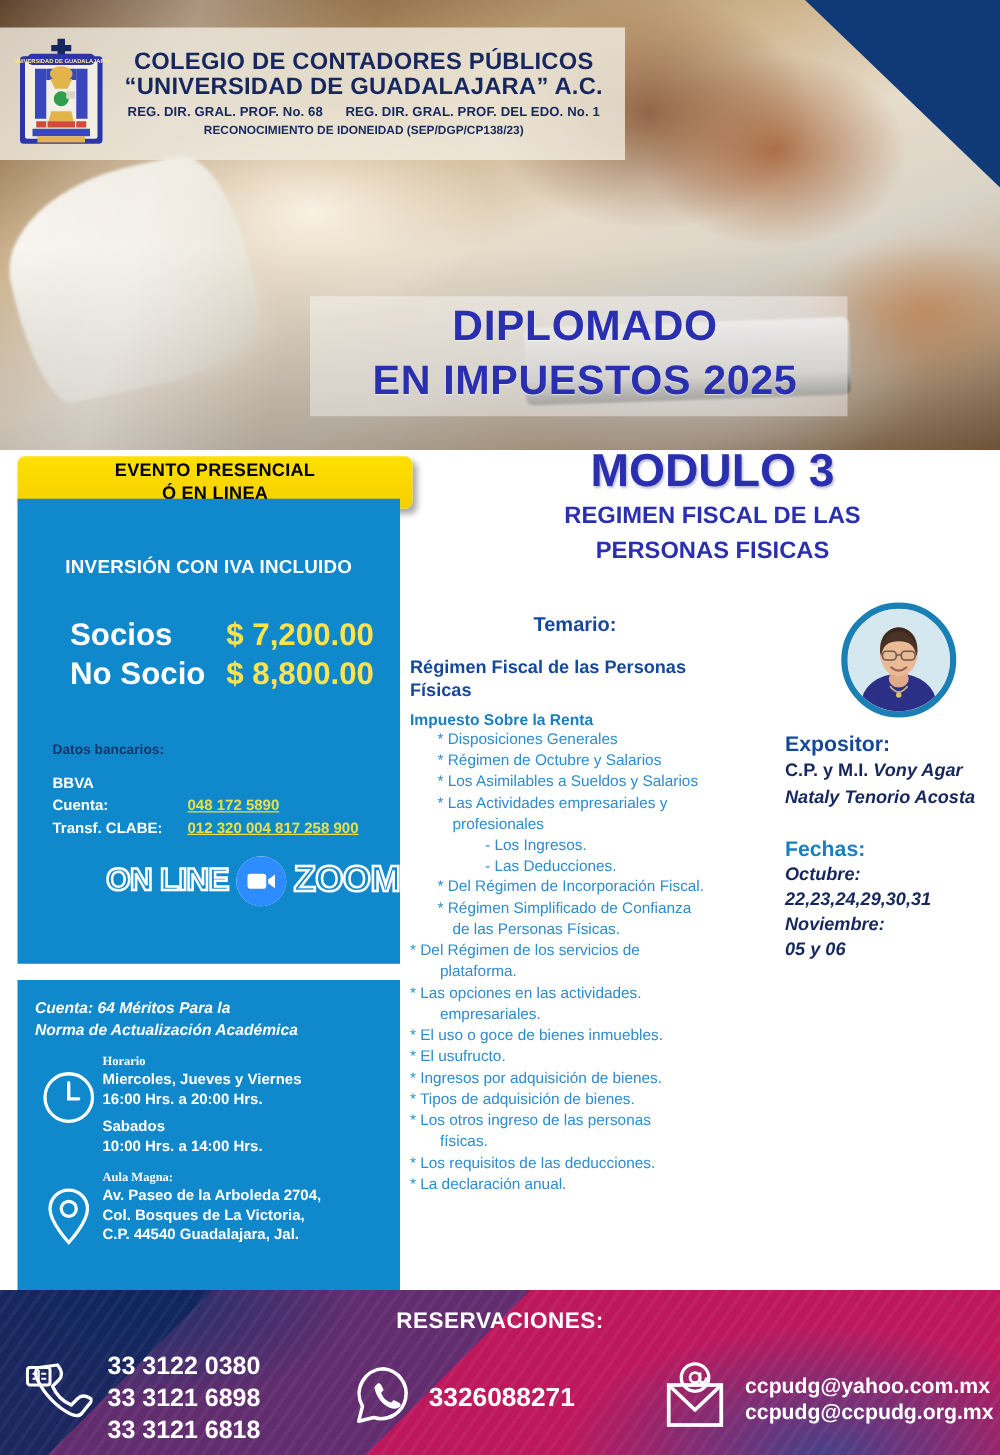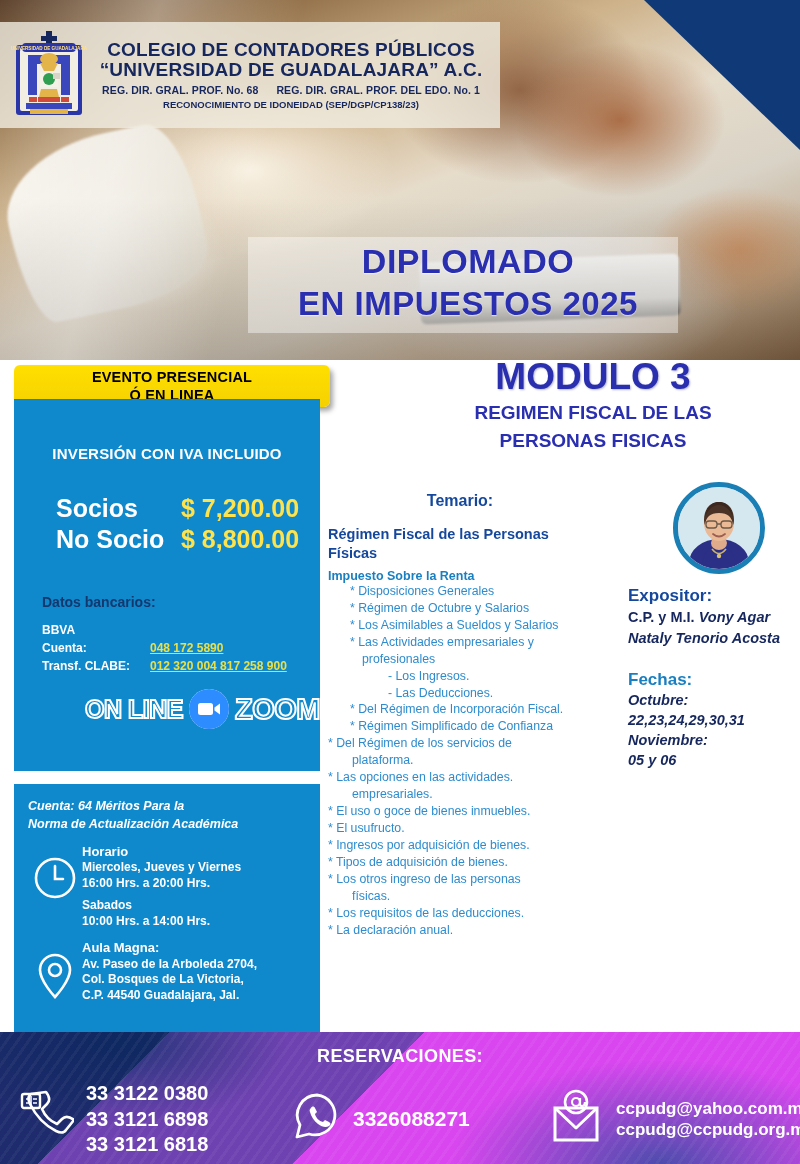--- a/index.html
+++ b/index.html
@@ -108,21 +108,21 @@
     padding-left:42px;
   }
   .price-row{ display:flex; align-items:baseline; }
   .p-label{ color:#fff; font-weight:bold; font-size:25px; width:125px; }
   .p-amount{ color:#ffe34d; font-weight:bold; font-size:25px; }
 
   .bank{
     margin-top:38px; padding-left:28px; color:#fff; font-size:12px; font-weight:bold;
     line-height:1.5;
   }
-  .bank .ttl{ color:#12386e; font-size:14px; margin-bottom:8px; }
+  .bank .ttl{ color:#12386e; font-size:11px; margin-bottom:8px; }
   .bank-row{ display:flex; }
   .bank-k{ width:108px; }
   .bank-v{ color:#e8e04a;text-decoration:underline; }
 
   .zoomrow{
     margin-top:14px; display:flex; align-items:center; justify-content:flex-end; gap:6px;
   }
   .online-word{
     font-size:25px; font-weight:bold; color:#1089cc;
     -webkit-text-stroke:2px #ffffff; letter-spacing:-.5px;
@@ -141,26 +141,26 @@
     position:absolute; left:14px; top:784px; width:306px; height:248px;
     background:#1089cc; color:#fff;
   }
   .merit{
     text-align:left; font-style:italic; font-weight:bold; font-size:12.5px;
     line-height:1.4; padding:14px 14px 0 14px;
   }
   .info-row{ display:flex; align-items:flex-start; padding:10px 10px 0 14px; }
   .info-ico{ width:54px; flex:0 0 54px; display:flex; justify-content:center; padding-top:12px;}
   .info-txt{ font-size:12px; font-weight:bold; line-height:1.32; }
-  .info-txt .hd{ font-size:13px; }
+  .info-txt .hd{ font-size:10px;font-family:Liberation Serif, serif; }
   .info-txt .gap{ display:block; height:6px; }
 
   
   .modulo{
-    position:absolute; left:423px; top:358px; width:340px; text-align:center;
+    position:absolute; left:400px; top:358px; width:340px; text-align:center;
   }
   .modulo .m1{
     font-size:37px; font-weight:bold; color:#2a2fb0; line-height:1.05;
     text-shadow:1px 1px 2px rgba(120,120,170,.55);
   }
   .modulo .m2{
     font-size:19px; font-weight:bold; color:#2a2fb0; line-height:1.32; margin-top:3px;
   }
 
   .temario-ttl{
@@ -197,37 +197,37 @@
   .fechas-ttl{
     margin-top:22px; font-size:17px; font-weight:bold; color:#1a7fc1;
   }
   .fechas-body{
     font-size:14.5px; font-weight:bold; font-style:italic; color:#16275e; line-height:1.38;
   }
 
   
   .footer{
     position:absolute; left:0; top:1032px; width:800px; height:132px;
-    background:#d946ef; overflow:hidden;
+    background:#be185d; overflow:hidden;
   }
   .footer:before{
     content:""; position:absolute; inset:0;
     background:
       repeating-linear-gradient(125deg, rgba(255,255,255,.045) 0 3px, rgba(255,255,255,0) 3px 9px),
       linear-gradient(135deg, rgba(10,40,95,.9) 0 120px, rgba(22,62,125,.55) 120px 300px, rgba(10,40,95,.0) 300px),
       radial-gradient(ellipse 300px 150px at 660px 132px, rgba(30,78,150,.75), rgba(13,50,114,0) 70%),
       radial-gradient(ellipse 240px 120px at 120px 10px, rgba(8,32,80,.8), rgba(13,50,114,0) 70%);
   }
   .footer-inner{ position:relative; z-index:2; }
   .reserva{
     text-align:center; color:#fff; font-weight:bold; font-size:18px;
     padding-top:14px; letter-spacing:.4px;
   }
   .contacts{
-    display:flex; align-items:center; margin-top:14px; padding:0 18px;gap:10px;
+    display:flex; align-items:center; margin-top:14px; padding:0 18px;
   }
   .c-block{ display:flex; align-items:center; }
   .c-phone{ flex:0 0 265px; }
   .c-wa{ flex:0 0 245px; }
   .c-mail{ flex:1; }
   .c-ico{ flex:0 0 auto; margin-right:12px; }
   .c-txt{ color:#fff; font-weight:bold; font-size:20px; line-height:1.28; }
   .c-txt.small{ font-size:17px; }
   .c-txt.one{ font-size:21px; }
 </style>
@@ -382,20 +382,21 @@
     <div id="syllabus-items">
         <div class="t-item ind1">* Disposiciones Generales</div>
         <div class="t-item ind1">* Régimen de Octubre y Salarios</div>
         <div class="t-item ind1">* Los Asimilables a Sueldos y Salarios</div>
         <div class="t-item ind1">* Las Actividades empresariales y</div>
         <div class="t-item ind2">profesionales</div>
         <div class="t-item ind3">- Los Ingresos.</div>
         <div class="t-item ind3">- Las Deducciones.</div>
         <div class="t-item ind1">* Del Régimen de Incorporación Fiscal.</div>
         <div class="t-item ind1">* Régimen Simplificado de Confianza</div>
+        <div class="t-item ind2">de las Personas Físicas.</div>
         <div class="t-item ">* Del Régimen de los servicios de</div>
         <div class="t-item cont2">plataforma.</div>
         <div class="t-item ">* Las opciones en las actividades.</div>
         <div class="t-item cont2">empresariales.</div>
         <div class="t-item ">* El uso o goce de bienes inmuebles.</div>
         <div class="t-item ">* El usufructo.</div>
         <div class="t-item ">* Ingresos por adquisición de bienes.</div>
         <div class="t-item ">* Tipos de adquisición de bienes.</div>
         <div class="t-item ">* Los otros ingreso de las personas</div>
         <div class="t-item cont2">físicas.</div>

